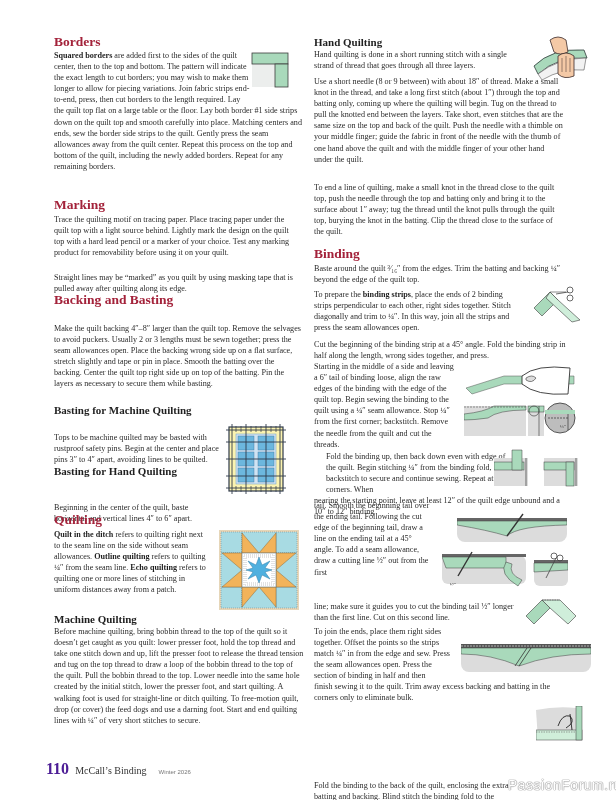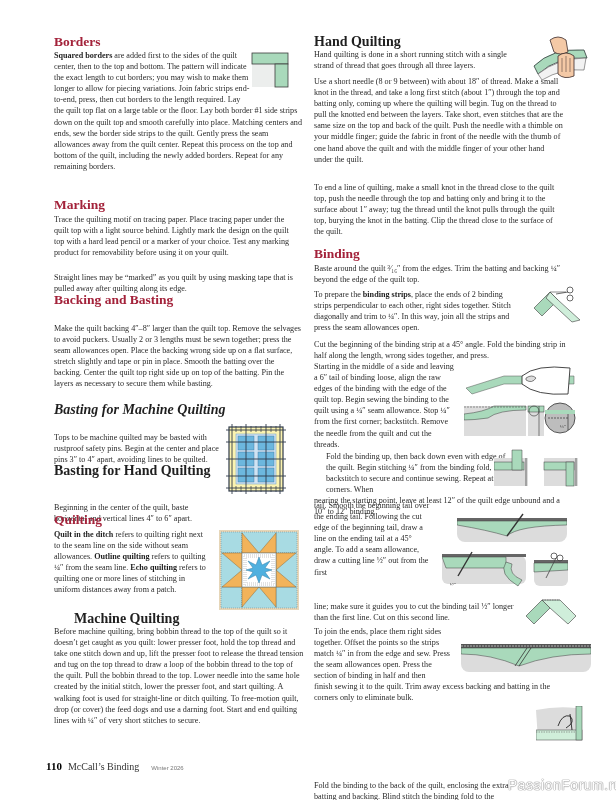--- a/index.html
+++ b/index.html
@@ -3,24 +3,24 @@
 <meta charset="utf-8">
 <style>
   * { box-sizing: border-box; margin: 0; padding: 0; }
   html, body { width: 616px; height: 800px; background: #ffffff; overflow: hidden; }
   body { position: relative; font-family: "DejaVu Serif", "Liberation Serif", serif; color: #2b2b2b; }
   .col { position: absolute; top: 0; }
   .col-left { left: 54px; width: 248px; }
   .col-right { left: 314px; width: 252px; }
   .abs { position: absolute; }
   .h2 { font-family: "Liberation Serif", serif; font-weight: bold; color: #a3223a; font-size: 13.5px; line-height: 15px; }
-  .h3 { font-family: "Liberation Serif", serif; font-weight: bold; color: #1f1f1f; font-size: 14px; line-height: 12px; }
+  .h3 { font-family: "Liberation Serif", serif; font-weight: bold; color: #1f1f1f; font-size: 11px; line-height: 12px; }
   .p { font-family: "Liberation Serif", serif; font-size: 8.15px; line-height: 11.1px; color: #2b2b2b; }
   .p b { font-weight: bold; color: #1f1f1f; }
-  .footer-num { font-family: "Liberation Serif", serif; font-weight: bold; font-size: 11px; color: #000000; }
+  .footer-num { font-family: "Liberation Serif", serif; font-weight: bold; font-size: 16px; color: #4c1d95; }
   .footer-mag { font-family: "Liberation Serif", serif; font-size: 10px; color: #333; }
   .footer-issue { font-family: "Liberation Sans", sans-serif; font-size: 6px; color: #777; }
   .watermark { font-family: "Liberation Sans", sans-serif; font-size: 14px; color: #ffffff; letter-spacing: 0.5px;
     text-shadow: 0 0 1px #8a8a8a, 0 0 1px #8a8a8a, 0 0 1px #8a8a8a; }
   svg { display: block; }
 </style>
 </head>
 <body>
 
 <div class="col col-left">
@@ -38,21 +38,21 @@
     <b>Squared borders</b><span> are added first to the sides of the quilt center, then to the top and bottom. The pattern will indicate the exact length to cut borders; you may wish to make them longer to allow for piecing variations. Join fabric strips end-to-end, press, then cut borders to the length required. Lay the quilt top flat on a large table or the floor. Lay both border #1 side strips down on the quilt top and smooth carefully into place. Matching centers and ends, sew the border side strips to the quilt. Gently press the seam allowances away from the quilt center. Repeat this process on the top and bottom of the quilt, including the newly added borders. Repeat for any remaining borders.</span>
   </div>
 
   <div class="abs h2" style="top:197px;left:0;">Marking</div>
   <div class="abs p" style="top:214px;left:0;width:245px;">Trace the quilting motif on tracing paper. Place tracing paper under the quilt top with a light source behind. Lightly mark the design on the quilt top with a hard lead pencil or a marker of your choice. Test any marking product for removability before using it on your quilt.</div>
   <div class="abs p" style="top:272px;left:0;width:245px;">Straight lines may be “marked” as you quilt by using masking tape that is pulled away after quilting along its edge.</div>
 
   <div class="abs h2" style="top:292px;left:0;">Backing and Basting</div>
   <div class="abs p" style="top:323px;left:0;width:248px;">Make the quilt backing 4″–8″ larger than the quilt top. Remove the selvages to avoid puckers. Usually 2 or 3 lengths must be sewn together; press the seam allowances open. Place the backing wrong side up on a flat surface, stretch slightly and tape or pin in place. Smooth the batting over the backing. Center the quilt top right side up on top of the batting. Pin the layers as necessary to secure them while basting.</div>
 
-  <div class="abs h3" style="top:404px;left:0;font-style:italic;">Basting for Machine Quilting</div>
+  <div class="abs h3" style="top:404px;left:0;">Basting for Machine Quilting</div>
   <div class="abs p" style="top:432px;left:0;width:165px;">Tops to be machine quilted may be basted with rustproof safety pins. Begin at the center and place pins 3″ to 4″ apart, avoiding lines to be quilted.</div>
 
   <div class="abs" style="top:424px;left:172px;">
     <svg width="60" height="70" viewBox="0 0 60 70">
       <rect x="3" y="3" width="54" height="64" fill="#fbf3b0" stroke="#2f3a4a" stroke-width="1.2"></rect>
       <rect x="10" y="10" width="40" height="50" fill="#cfe3f3" stroke="#7fa8c8" stroke-width="0.6"></rect>
       <g fill="#6cb7de" stroke="#3b6f99" stroke-width="0.4">
         <rect x="12" y="12" width="16" height="14"></rect>
           <rect x="32" y="12" width="16" height="14"></rect>
         <rect x="12" y="28" width="16" height="14"></rect>
@@ -121,21 +121,21 @@
         <polygon points="77,23 57,40 57,23"></polygon>
           <polygon points="77,57 57,40 57,57"></polygon>
       </g>
       <rect x="23" y="23" width="34" height="34" fill="#ffffff" stroke="#6a7f86" stroke-width="0.6"></rect>
       <rect x="25" y="25" width="30" height="30" fill="none" stroke="#8a8a8a" stroke-width="0.5" stroke-dasharray="1,1"></rect>
       <rect x="27" y="27" width="26" height="26" fill="none" stroke="#8a8a8a" stroke-width="0.5" stroke-dasharray="1,1"></rect>
       <polygon fill="#4fb0df" stroke="#2f7fa8" stroke-width="0.5" points="40,27 43,35 51,31 46,38 53,40 46,42 51,49 43,45 40,53 37,45 29,49 34,42 27,40 34,38 29,31 37,35"></polygon>
     </svg>
   </div>
 
-  <div class="abs h3" style="top:613px;left:0;margin-left:20px;">Machine Quilting</div>
+  <div class="abs h3" style="top:613px;left:0;">Machine Quilting</div>
   <div class="abs p" style="top:626px;left:0;width:250px;">Before machine quilting, bring bobbin thread to the top of the quilt so it doesn’t get caught as you quilt: lower presser foot, hold the top thread and take one stitch down and up, lift the presser foot to release the thread tension and tug on the top thread to draw a loop of the bobbin thread to the top of the quilt. Pull the bobbin thread to the top. Lower needle into the same hole created by the initial stitch, lower the presser foot, and start quilting. A walking foot is used for straight-line or ditch quilting. To free-motion quilt, drop (or cover) the feed dogs and use a darning foot. Start and end quilting lines with ¼″ of very short stitches to secure.</div>
 </div>
 
 <div class="abs" style="top:760px;left:46px;display:flex;align-items:baseline;gap:6px;">
   <span class="footer-num">110</span>
   <span class="footer-mag">McCall’s Binding</span>
   <span class="footer-issue" style="margin-left:6px;">Winter 2026</span>
 </div>
 
 <div class="col col-right">

